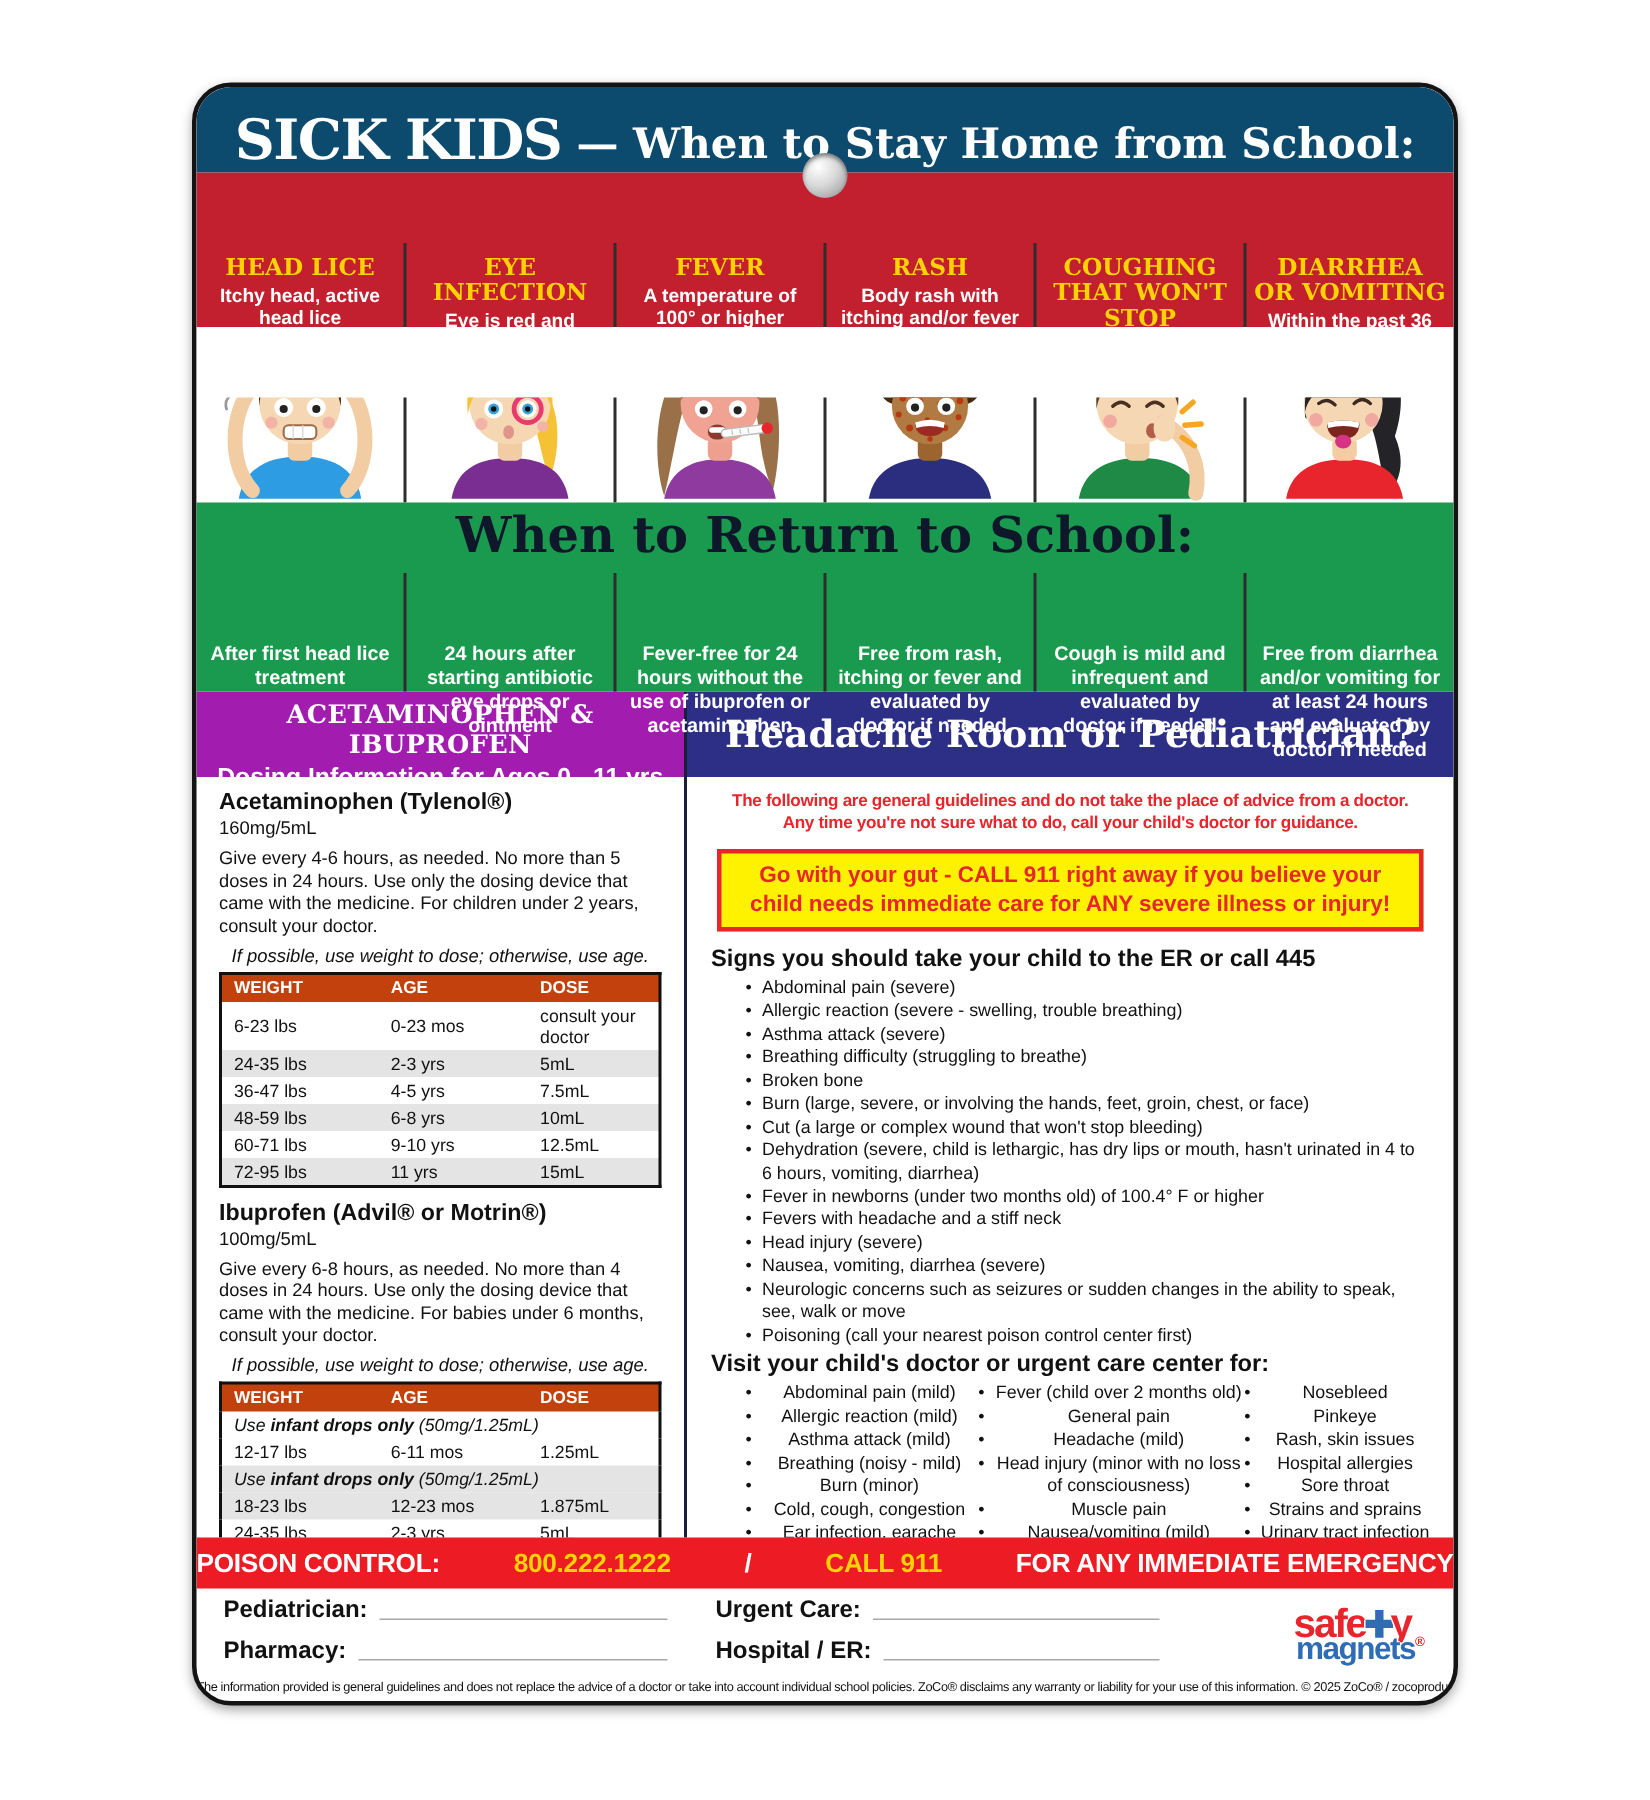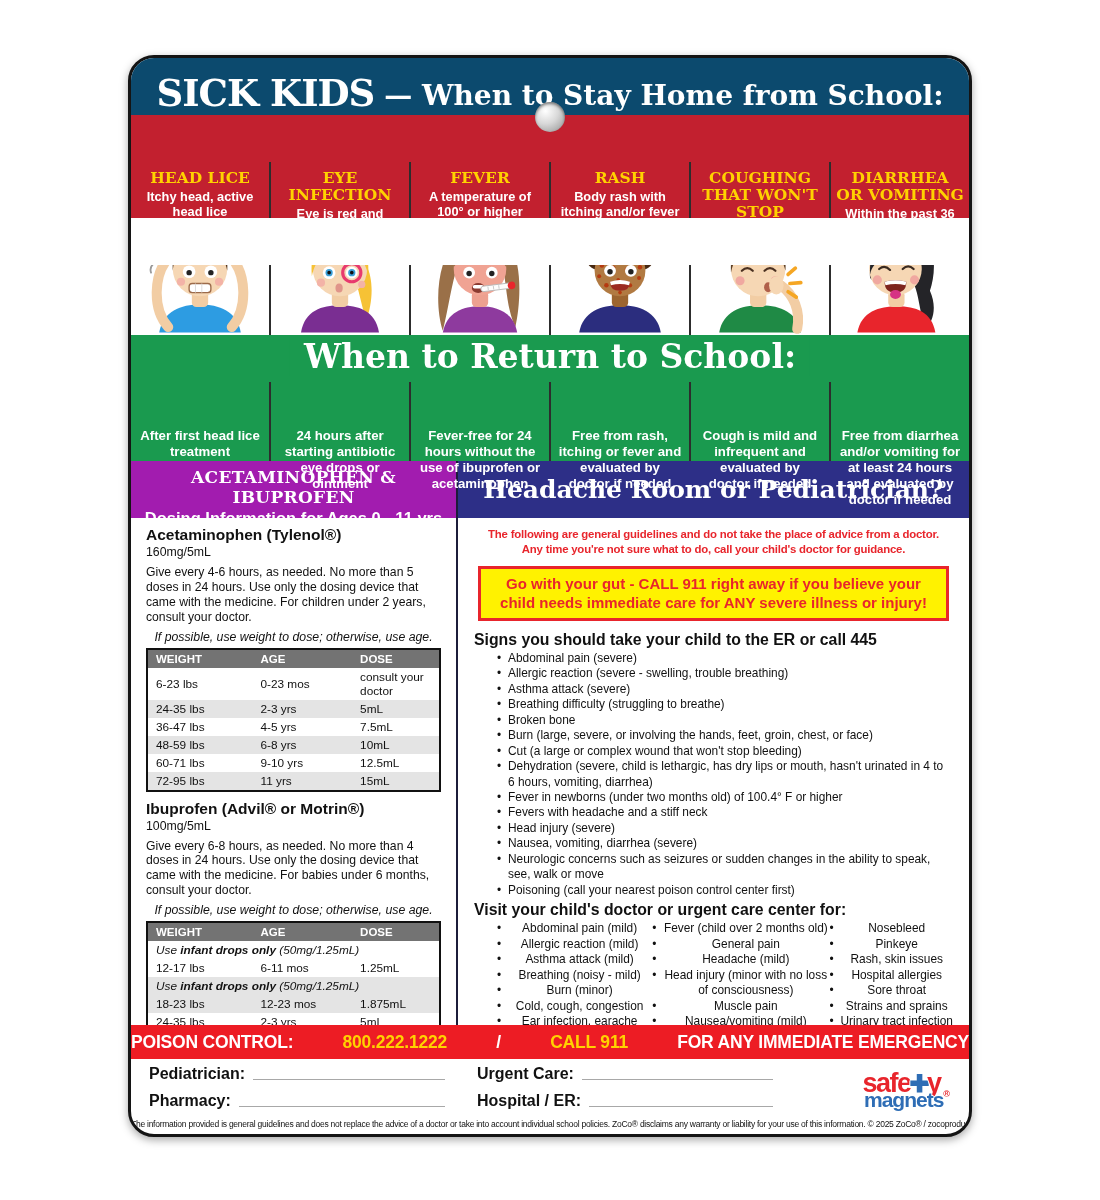--- a/index.html
+++ b/index.html
@@ -20,37 +20,37 @@
   .cols .col { flex:1 1 0; border-right:2px solid #2d2d2d; min-width:0;margin-top:47px; }
   .cols .col:last-child { border-right:none; }
   .symptoms { height:103px; background:#c2202f; }
   .symptoms .col { padding:7px 5px 0; text-align:center; }
   .symptom-title { color:#ffd200; font-family:"DejaVu Serif",serif; font-weight:bold; font-size:15.5px; line-height:1.1; }
   .symptom-desc { color:#fff; font-weight:bold; font-size:12.8px; line-height:1.18; margin-top:3px; }
   .illustrations { height:117px; background:#fff; }
   .illustrations .col { display:flex; align-items:flex-end; justify-content:center; overflow:hidden; }
   
   .return-band { height:126px; background:#1a9a4f; position:relative; }
-  .return-title { position:absolute; left:50%; transform:translateX(-50%); top:2px; background:#1a9a4f; color:#ffffff;
+  .return-title { position:absolute; left:50%; transform:translateX(-50%); top:2px; background:#1a9a4f; color:#0f172a;
                   font-family:"DejaVu Serif",serif; font-weight:bold; font-size:33px; padding:0 14px; white-space:nowrap; z-index:2; }
   .return-band .cols { height:100%; }
   .return-band .col { padding:46px 7px 0; text-align:center; color:#fff; font-weight:bold; font-size:13.2px; line-height:1.22; }
   
   .panels { flex:1; display:flex; min-height:0; }
   .left-panel { width:327px; border-right:2px solid #1c1d3a; display:flex; flex-direction:column; }
   .left-head { height:57px; background:#a21caf; color:#fff; text-align:center; padding-top:6px; }
   .left-head .l1 { font-family:"DejaVu Serif",serif; font-weight:bold; font-size:17px; letter-spacing:.3px; }
   .left-head .l2 { font-weight:bold; font-size:16.5px; margin-top:2px; }
   .left-body { flex:1; padding:8px 15px 0; overflow:hidden; }
   .med-name { font-weight:bold; font-size:15.5px; }
   .med-strength { font-size:12.3px; margin-top:1px; }
   .med-text { font-size:12.2px; line-height:1.22; margin-top:6px; }
   .med-note { font-style:italic; font-size:12.3px; text-align:center; margin:5px 0 4px; }
   .dose-table { width:100%; border-collapse:collapse; border:2px solid #111; }
-  .dose-table th { background:#737373; color:#fff; font-size:11.5px; text-align:left; padding:3px 8px; }
+  .dose-table th { background:#c2410c; color:#fff; font-size:11.5px; text-align:left; padding:3px 8px; }
   .dose-table th:nth-child(1){width:36%;} .dose-table th:nth-child(2){width:34%;} .dose-table th:nth-child(3){width:30%;}
   .dose-table td { font-size:11.8px; padding:2px 8px; }
   .dose-table tr.shade { background:#e4e4e4; }
   .dose-table td.note-cell { font-style:italic; font-size:11.8px; }
   .ibu-gap { height:8px; }
   
   .right-panel { flex:1; display:flex; flex-direction:column; min-width:0; }
   .right-head { height:57px; background:#2d2f87; color:#fff; display:flex; align-items:center; justify-content:center;
                 font-family:"DejaVu Serif",serif; font-weight:bold; font-size:25px; }
   .right-body { flex:1; padding:9px 16px 0; overflow:hidden; }

